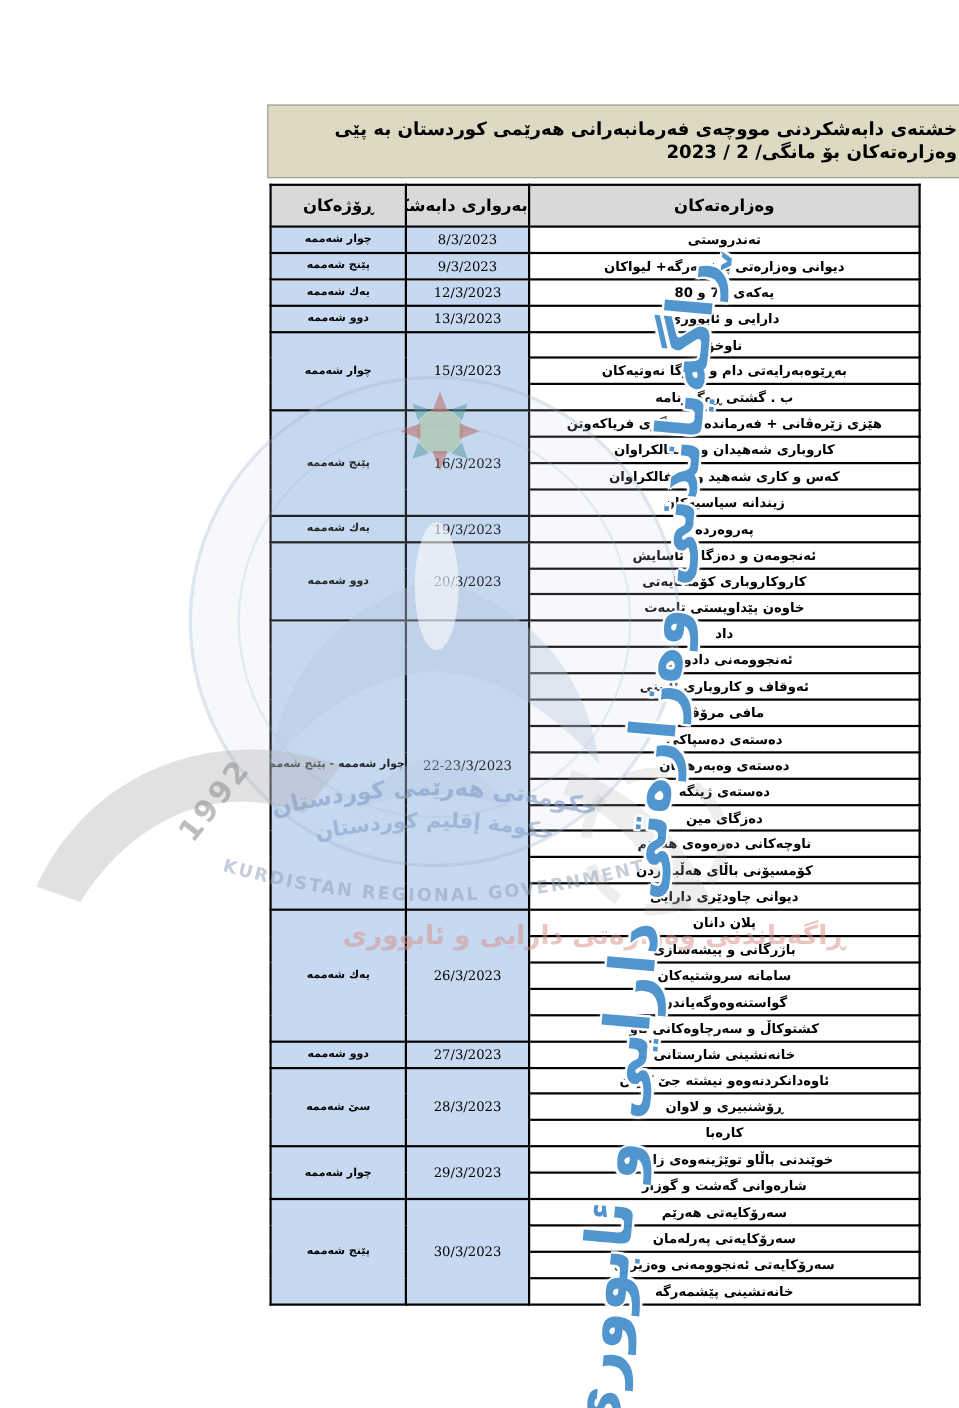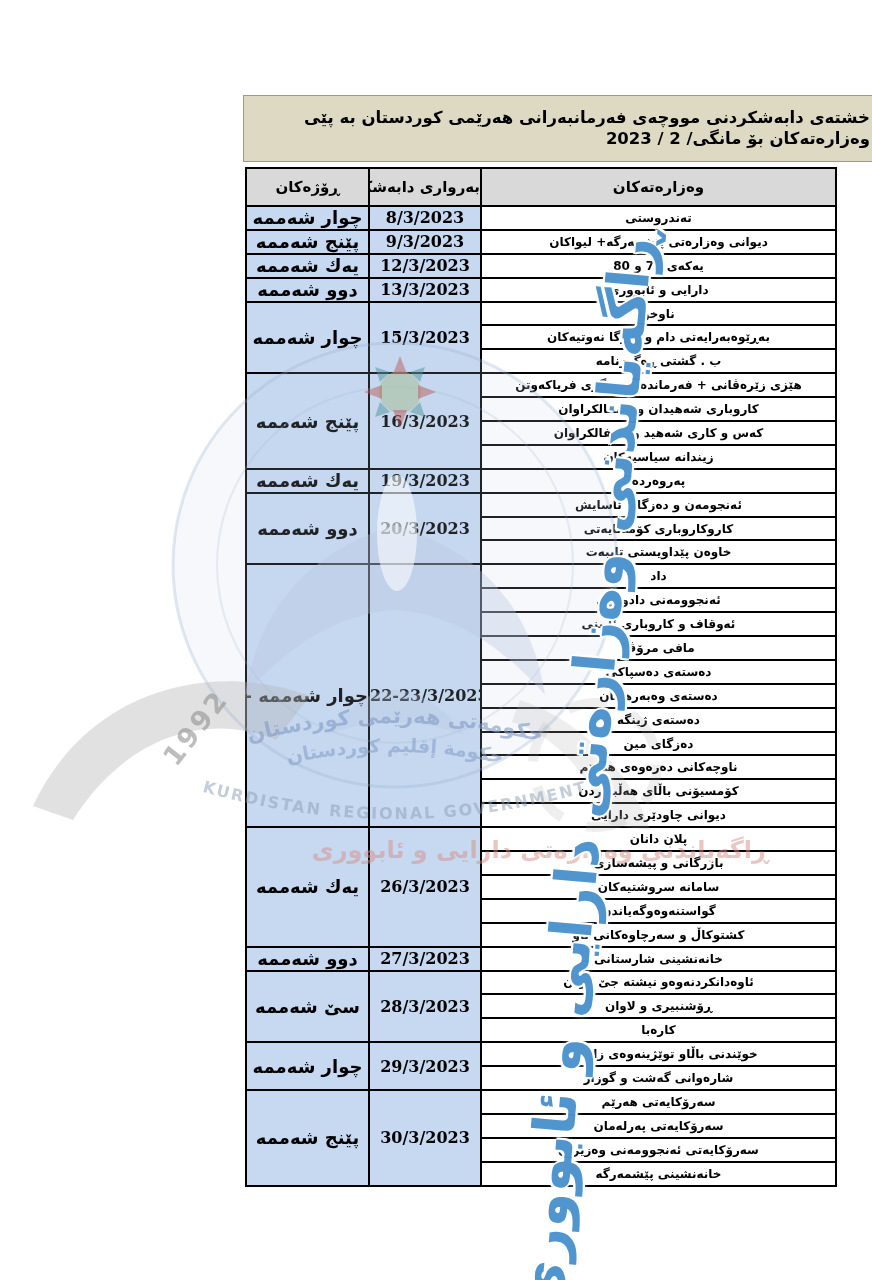--- a/index.html
+++ b/index.html
@@ -64,28 +64,28 @@
   .cell-ministry {
     background: #ffffff;
     height: 23.9px;
     font-size: 12px;
     font-weight: bold;
     padding: 0 8px;
   }
   .cell-date {
     background: var(--cell-blue, #c6d9f1);
     font-family: "DejaVu Serif", serif;
-    font-size: 16px;
-    font-weight: bold;
+    font-size: 12px;
+    font-weight: normal;
     direction: ltr;
     margin-left: 40px;
   }
   .cell-day {
     background: var(--cell-blue, #c6d9f1);
-    font-size: 18px;
+    font-size: 10px;
     font-weight: bold;
   }
 
   
   .wm { position: absolute; pointer-events: none; }
 
   .wm-emblem { left: 95px; top: 265px; width: 600px; height: 600px; z-index: 20; }
 
   .wm-year {
     left: 152px; top: 712px;

